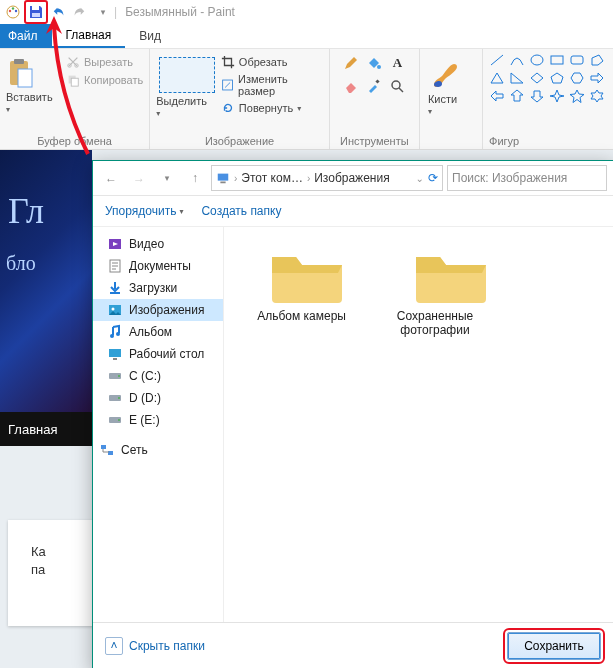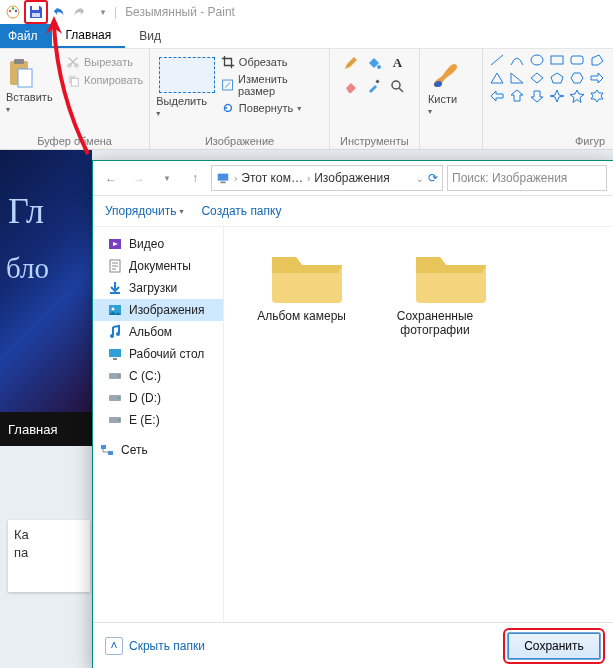--- a/index.html
+++ b/index.html
@@ -28,23 +28,23 @@
   .sel-box{width:54px;height:34px;border:1px dashed #1979ca;background:#eaf3fb;margin:0 auto;}
   .tool-grid{display:grid;grid-template-columns:repeat(3,20px);grid-auto-rows:20px;gap:3px;}
   .tool-grid .ic{width:20px;height:20px;display:flex;align-items:center;justify-content:center;}
   .brush-ic{width:34px;height:34px;}
   .shapes-grid{display:grid;grid-template-columns:repeat(6,18px);grid-auto-rows:16px;gap:2px;}
   .shapes-grid svg{width:16px;height:14px;}
   
   .work{position:relative;height:520px;background:#e9eef2;}
   .canvas-bg{position:absolute;left:0;top:0;width:92px;height:262px;background:linear-gradient(135deg,#0b1a4a 0%,#132a74 40%,#1d3fa0 60%,#26123f 100%);}
   .canvas-bg .t1{color:#b7d4ff;font-family:Georgia,serif;font-size:36px;padding:40px 0 0 8px;}
-  .canvas-bg .t2{color:#b7d4ff;font-family:Georgia,serif;font-size:29px;padding:20px 0 0 6px;}
+  .canvas-bg .t2{color:#b7d4ff;font-family:Georgia,serif;font-size:20px;padding:20px 0 0 6px;}
   .navbar{position:absolute;left:0;top:262px;width:92px;height:34px;background:#111;color:#fff;font-size:13px;display:flex;align-items:center;padding-left:8px;}
-  .card-frag{position:absolute;left:8px;top:370px;width:70px;height:60px;background:#fff;box-shadow:0 1px 3px rgba(0,0,0,.2);color:#333;font-size:13px;padding:6px;line-height:1.4;}
+  .card-frag{position:absolute;left:8px;top:370px;width:70px;height:60px;background:#fff;box-shadow:0 1px 3px rgba(0,0,0,.2);color:#333;font-size:13px;padding:23px;line-height:1.4;}
   
   .arrow{position:absolute;left:38px;top:4px;width:80px;height:160px;pointer-events:none;}
   
   .dlg{position:absolute;left:92px;top:160px;width:520px;height:508px;background:#fff;border:1px solid #008f7a;box-shadow:0 4px 18px rgba(0,0,0,.3);display:flex;flex-direction:column;}
   .dlg-title{height:30px;background:#00a58a;color:#fff;display:flex;align-items:center;padding:0 8px;gap:8px;font-size:12px;}
   .dlg-nav{height:34px;border-bottom:1px solid #e5e5e5;display:flex;align-items:center;padding:0 6px;gap:4px;}
   .nav-btn{width:24px;height:24px;display:flex;align-items:center;justify-content:center;color:#888;}
   .addr{flex:1;height:24px;border:1px solid #cfcfcf;display:flex;align-items:center;padding:0 4px;gap:4px;font-size:12px;color:#333;}
   .addr .sep{color:#999;font-size:10px;}
   .search{width:150px;height:24px;border:1px solid #cfcfcf;display:flex;align-items:center;padding:0 4px;color:#8a8a8a;font-size:12px;gap:4px;}
@@ -294,21 +294,21 @@
             <path d="M8 1l2 5 5 1-5 1-2 5-2-5-5-1 5-1z" stroke="#1f7bd8" fill="none"></path>
           </svg>
         <svg>
             <path d="M8 1l2 4 5 .5-4 3 1 5-4-3-4 3 1-5-4-3 5-.5z" stroke="#1f7bd8" fill="none"></path>
           </svg>
         <svg>
             <path d="M8 1l2 3h4l-2 3 2 3h-4l-2 3-2-3H2l2-3-2-3h4z" stroke="#1f7bd8" fill="none"></path>
           </svg>
       </div>
     </div>
-    <div class="group-label" style="text-align:right;padding-right:2px;">Фигур</div>
+    <div class="group-label" style="text-align:left;padding-right:2px;">Фигур</div>
   </div>
 </div>
 
 <div class="work">
   <div class="canvas-bg">
     <div class="t1">Гл</div>
     <div class="t2">бло</div>
   </div>
   <div class="navbar">
       <span>Главная</span>

